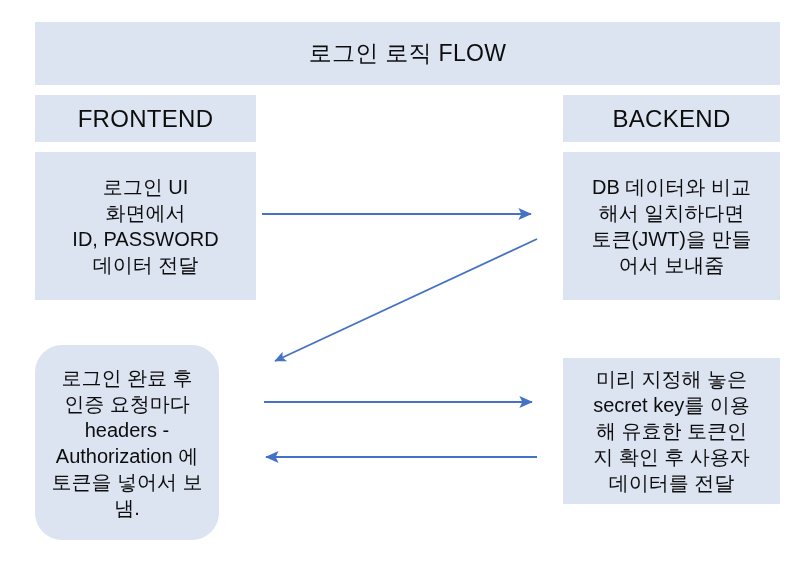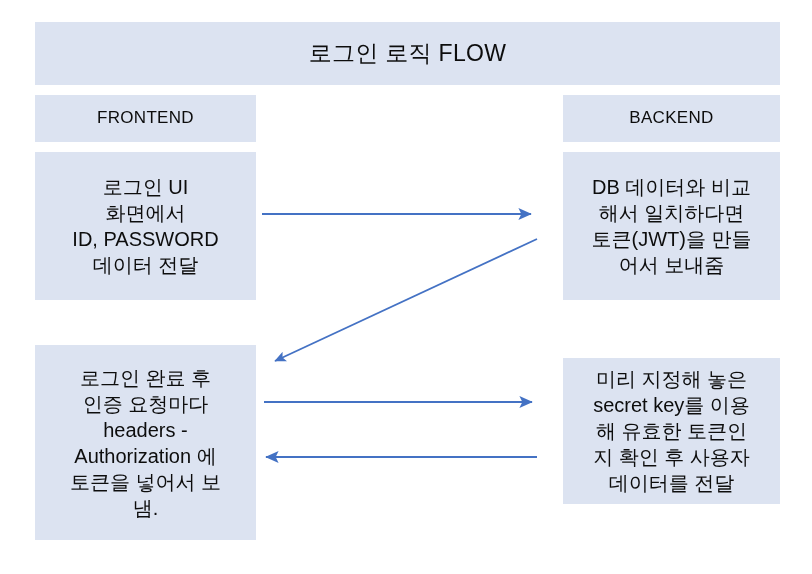--- a/index.html
+++ b/index.html
@@ -34,33 +34,33 @@
     top: 22px;
     width: 745px;
     height: 63px;
     font-size: 23px;
     letter-spacing: 0.3px;
   }
 
   .col-header {
     top: 95px;
     height: 47px;
-    font-size: 17px;
+    font-size: 24px;
     letter-spacing: 0.3px;
   }
   .col-header.frontend { left: 35px; width: 221px; }
   .col-header.backend  { left: 563px; width: 217px; }
 
   .content-box {
     font-size: 20px;
     padding: 4px 15px;
   }
   .box-fe-top { left: 35px;  top: 152px; width: 221px; height: 148px; }
   .box-be-top { left: 563px; top: 152px; width: 217px; height: 148px; }
-  .box-fe-bottom { left: 35px;  top: 345px; width: 221px; height: 195px; }
+  .box-fe-bottom { left: 35px;  top: 345px; width: 184px; height: 195px; border-radius: 27px; }
   .box-be-bottom { left: 563px; top: 358px; width: 217px; height: 146px; }
 
   .arrow-layer {
     position: absolute;
     left: 0;
     top: 0;
     width: 812px;
     height: 574px;
     pointer-events: none;
   }

